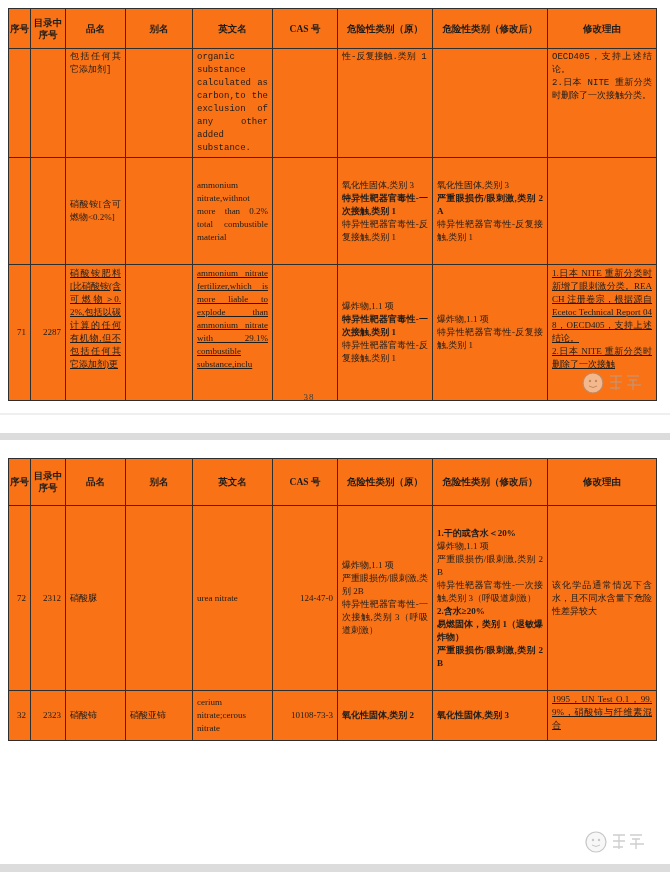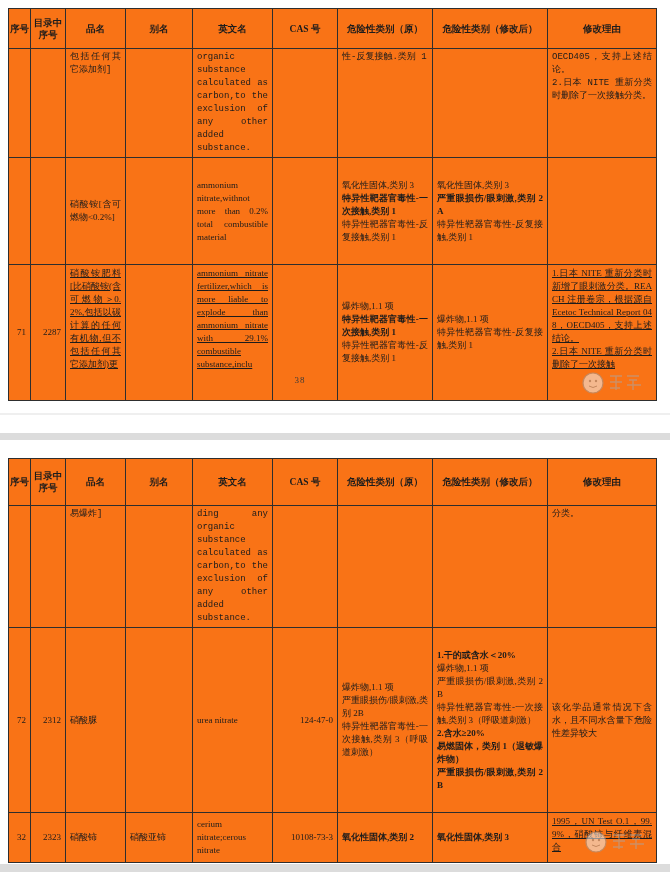--- a/index.html
+++ b/index.html
@@ -14,21 +14,21 @@
   td,th{border:1px solid #2e2e2e;padding:2px 4px;font-size:9px;line-height:13px;vertical-align:middle;overflow:hidden;}
   th{font-weight:bold;font-size:9.5px;line-height:12px;text-align:center;padding:2px 1px;word-break:break-all;}
   .center{text-align:right;}
   .cjk{text-align:justify;word-break:break-all;}
   .eng{text-align:justify;word-break:normal;}
   .seg{text-align:justify;word-break:break-all;}
   .b{font-weight:bold;font-family:Liberation Serif, serif;}
   tr.vtop td{vertical-align:top;font-family:Liberation Mono, monospace;}
   td.vt{vertical-align:top;text-decoration:underline;}
   .page-number{position:absolute;left:0;width:600px;text-align:center;font-size:9px;color:#3a3a3a;letter-spacing:1px;}
-  #pn1{top:375px;}
+  #pn1{top:392px;padding-left:9px;}
   #pn2{top:849px;margin-top:24px;}
   .sep-line{position:absolute;left:0;width:670px;height:2px;background:#efefef;top:413px;}
   .band{position:absolute;left:0;width:670px;background:#dcdcdc;}
   #band1{top:433px;height:7px;}
   #band2{top:864px;height:8px;}
   .wm{position:absolute;opacity:.55;pointer-events:none;}
   #wm1{top:368px;left:580px;}
   #wm2{top:827px;left:583px;}
 </style>
 </head>
@@ -142,33 +142,20 @@
     <th>目录中序号</th>
     <th>品名</th>
     <th>别名</th>
     <th>英文名</th>
     <th>CAS 号</th>
     <th>危险性类别（原）</th>
     <th>危险性类别（修改后）</th>
     <th>修改理由</th>
   </tr>
 
-  <tr style="height:103px" class="vtop">
-    <td class="center"></td>
-    <td class="center"></td>
-    <td class="cjk">易爆炸]</td>
-    <td></td>
-    <td class="eng">ding any organic substance calculated as carbon,to the exclusion of any other added substance.</td>
-    <td class="center"></td>
-    <td></td>
-    <td></td>
-    <td class="cjk">
-      <div class="seg">分类。</div>
-    </td>
-  </tr>
 
   <tr style="height:185px">
     <td class="center">72</td>
     <td class="center">2312</td>
     <td class="cjk">硝酸脲</td>
     <td></td>
     <td class="eng">urea nitrate</td>
     <td class="center">124-47-0</td>
     <td class="cjk">
       <div class="seg">爆炸物,1.1 项</div>

